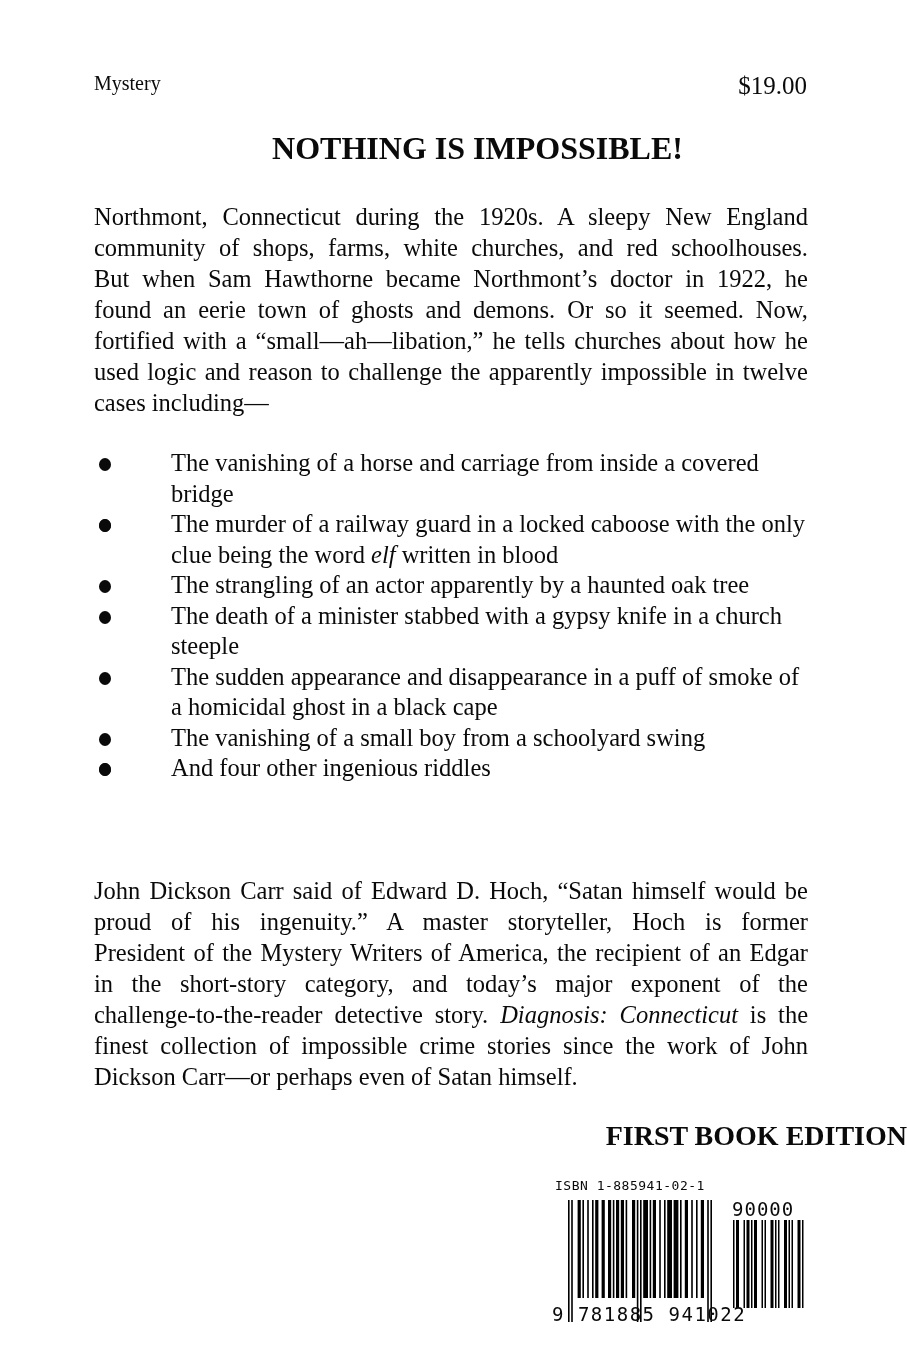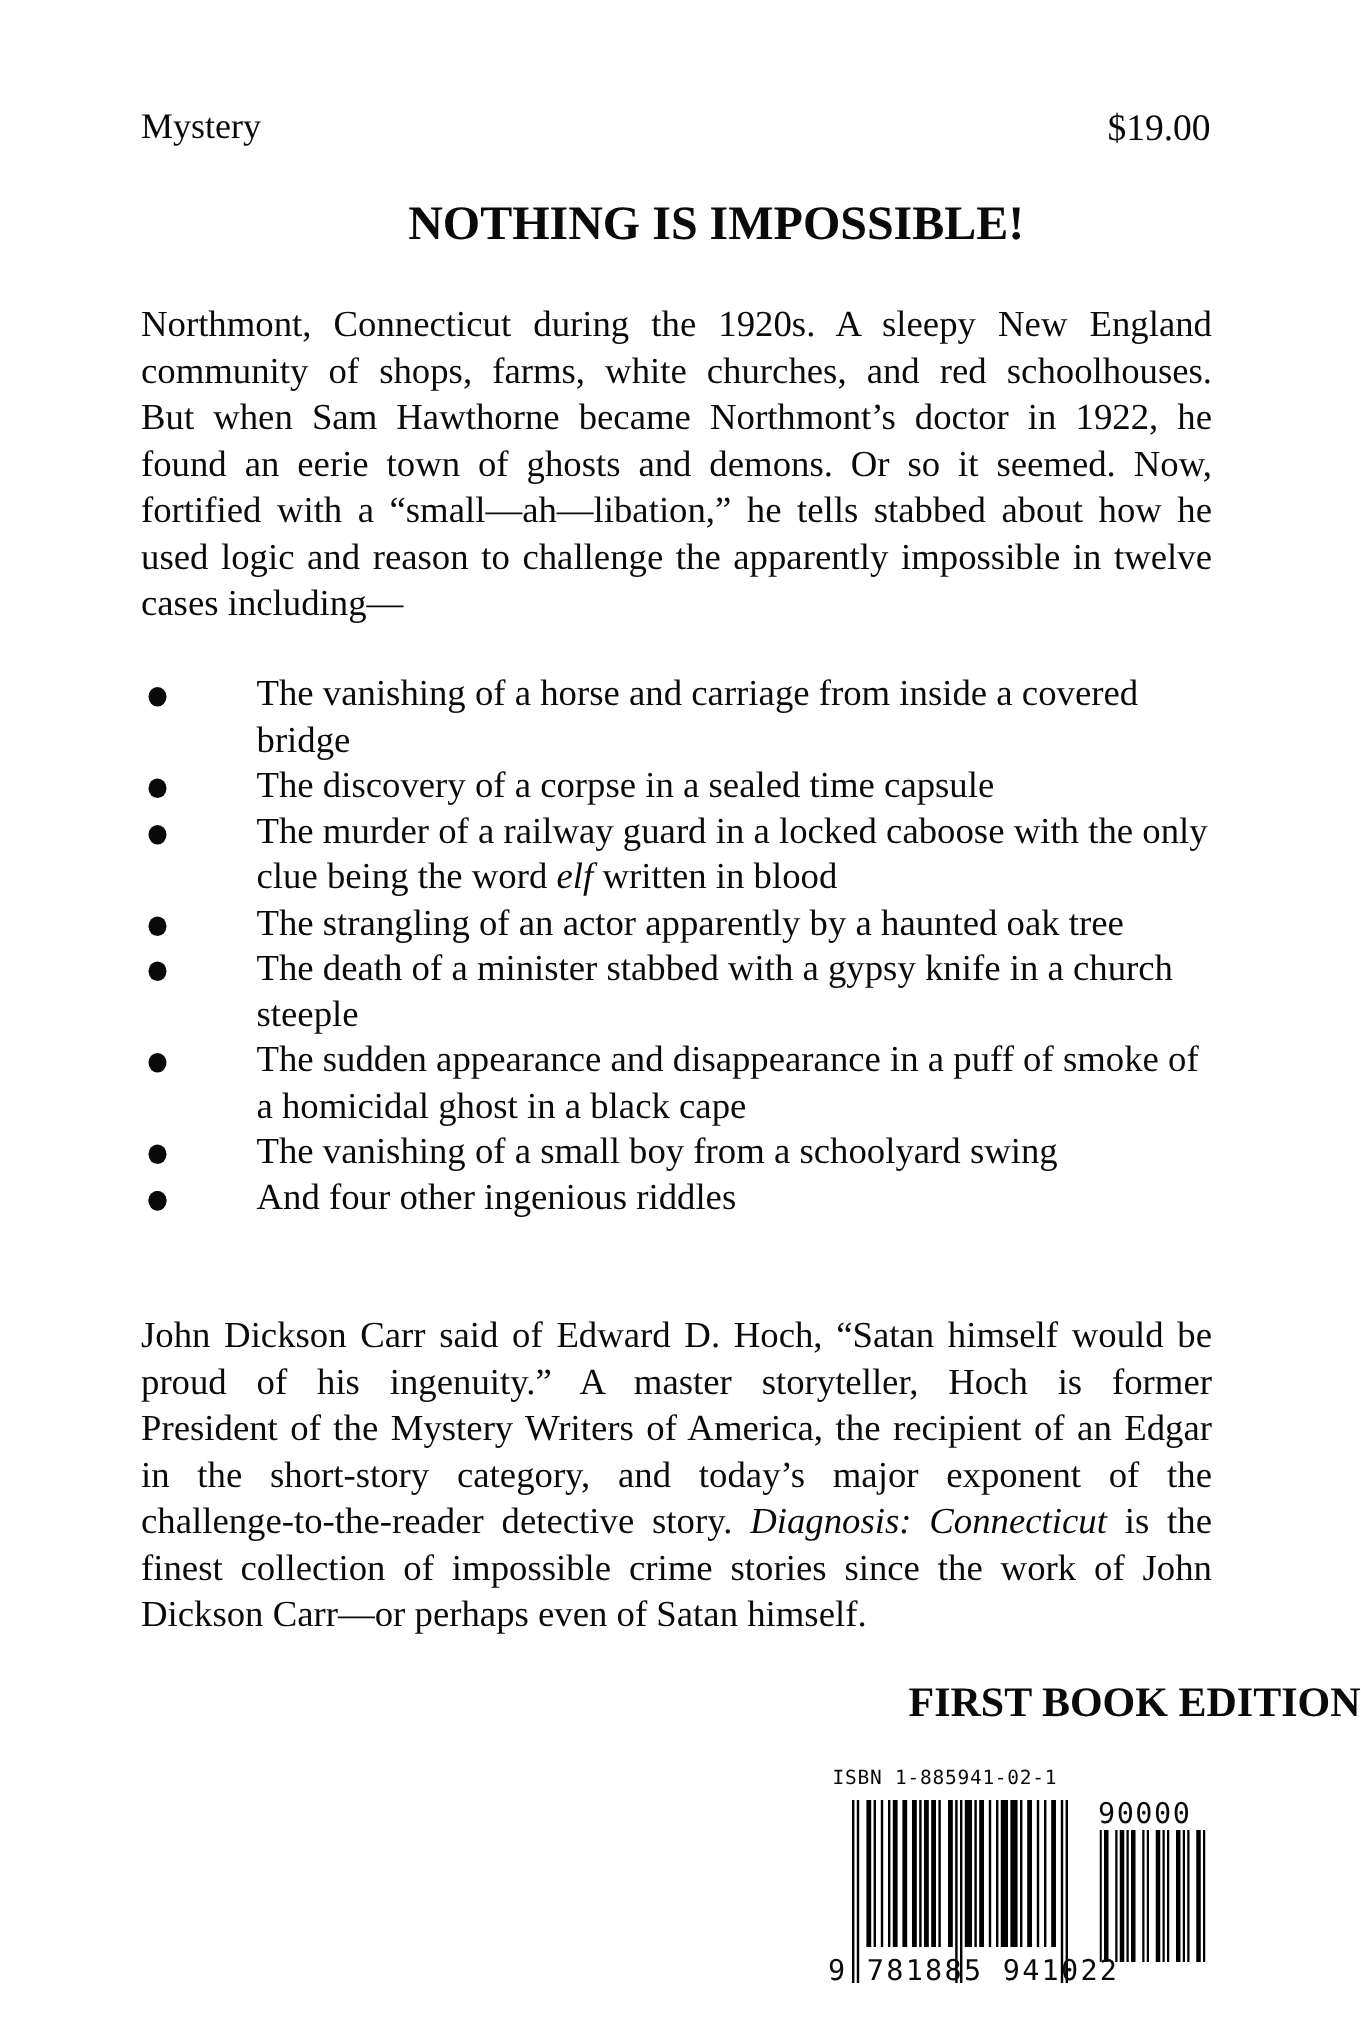--- a/index.html
+++ b/index.html
@@ -1,21 +1,21 @@
 <!DOCTYPE html>
 <html><head>
 <meta charset="utf-8">
 <style>
   html, body { margin: 0; padding: 0; background: #ffffff; }
   body {
     width: 907px; height: 1360px; position: relative; overflow: hidden;
     font-family: "Liberation Serif", "DejaVu Serif", serif; color: #0a0a0a;
   }
   .abs { position: absolute; }
-  .genre { left: 94px; top: 72px; font-size: 24px; }
+  .genre { left: 94px; top: 72px; font-size: 20px; }
   .price { right: 100px; top: 72px; font-size: 25px; }
   .headline { left: 0; right: 0; top: 130px; text-align: center; font-size: 32px; font-weight: bold; letter-spacing: 0px; padding-left: 48px; }
   .para { left: 94px; width: 714px; font-size: 24.5px; line-height: 31px; text-align: justify; }
   .para1 { top: 201px; }
   .para1 .ln { display: block; text-align-last: justify; white-space: nowrap; }
   .para1 .ln.last { text-align-last: left; }
   .bullets { left: 94px; top: 448px; width: 720px; margin: 0; padding: 0; list-style: none; font-size: 24.5px; line-height: 30.5px; }
   .bullets li { position: relative; padding-left: 77px; }
   .bullets .dot { position: absolute; left: 5px; top: 10px; width: 12px; height: 13px; border-radius: 50%; background: #0a0a0a; }
   .para2 { top: 875px; }
@@ -34,28 +34,28 @@
 <div class="abs genre">Mystery</div>
 <div class="abs price">$19.00</div>
 
 <div class="abs headline">NOTHING IS IMPOSSIBLE!</div>
 
 <div class="abs para para1">
   <span class="ln">Northmont, Connecticut during the 1920s.  A sleepy New England</span>
   <span class="ln">community of shops, farms, white churches, and red schoolhouses.</span>
   <span class="ln">But when Sam Hawthorne became Northmont’s doctor in 1922, he</span>
   <span class="ln">found an eerie town of ghosts and demons.  Or so it seemed.  Now,</span>
-  <span class="ln">fortified with a “small—ah—libation,” he tells stabbed about  how he</span>
+  <span class="ln">fortified with a “small—ah—libation,” he tells churches about  how he</span>
   <span class="ln">used logic and reason to challenge the apparently impossible in twelve</span>
   <span class="ln last">cases including—</span>
 </div>
 
 <ul class="abs bullets">
   <li><span class="dot"></span><span>The vanishing of a horse and carriage from inside a covered bridge</span></li>
-  <li><span class="dot"></span><span>The discovery of a corpse in a sealed time capsule</span></li>
+  <li><span class="dot"></span></li>
   <li><span class="dot"></span><span>The murder of a railway guard in a locked caboose with the only clue being the word </span><i>elf</i><span> written in blood</span></li>
   <li><span class="dot"></span><span>The strangling of an actor apparently by a haunted oak tree</span></li>
   <li><span class="dot"></span><span>The death of a minister stabbed with a gypsy knife in a church steeple</span></li>
   <li><span class="dot"></span><span>The sudden appearance and disappearance in a puff of smoke of a homicidal ghost in a black cape</span></li>
   <li><span class="dot"></span><span>The vanishing of a small boy from a schoolyard swing</span></li>
   <li><span class="dot"></span></li>
   <li><span class="dot"></span><span>And four other ingenious riddles</span></li>
 </ul>
 
 <div class="abs para para2">

